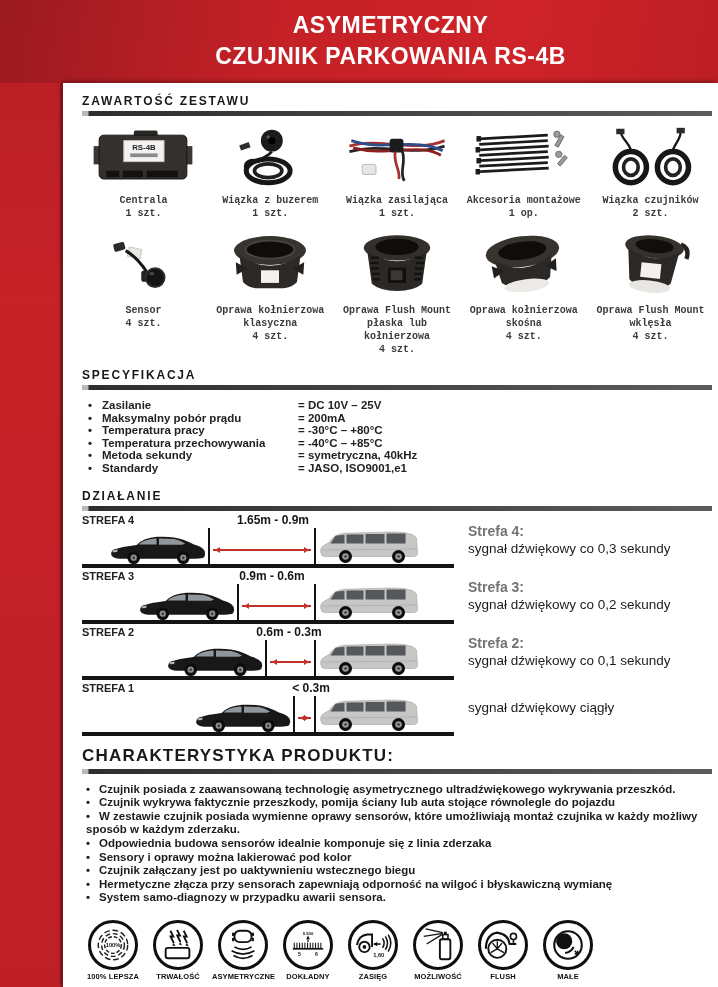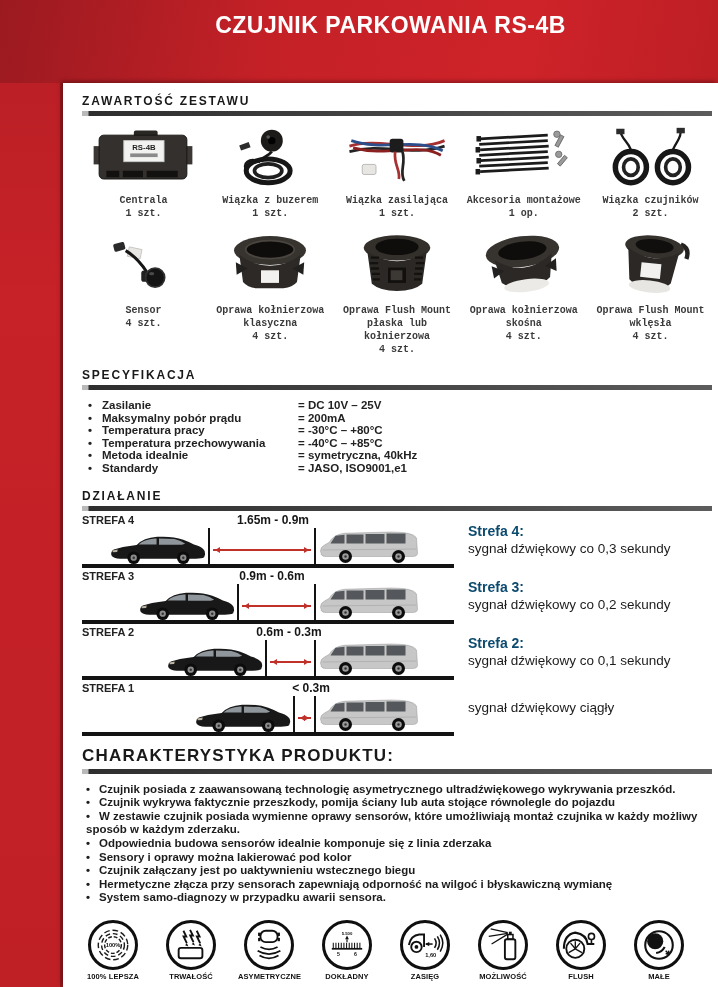--- a/index.html
+++ b/index.html
@@ -48,30 +48,30 @@
   .post-r{left:232px;}
   .gap-arrow{position:absolute;bottom:17px;height:0;border-top:2px solid #c2302a;}
   .gap-arrow::before{content:"";position:absolute;left:-1px;top:-4px;border:3px solid transparent;border-right:5px solid #c2302a;}
   .gap-arrow::after{content:"";position:absolute;right:-1px;top:-4px;border:3px solid transparent;border-left:5px solid #c2302a;}
   .dist{position:absolute;top:1px;text-align:center;font-size:12px;font-weight:bold;color:#161616;}
   .zi0 .post-l{left:126px}.zi0 .car{left:27px}.zi0 .gap-arrow{left:131px;width:98px}.zi0 .dist{left:132px;width:118px}
   .zi1 .post-l{left:155px}.zi1 .car{left:56px}.zi1 .gap-arrow{left:160px;width:69px}.zi1 .dist{left:140px;width:100px}
   .zi2 .post-l{left:183px}.zi2 .car{left:84px}.zi2 .gap-arrow{left:188px;width:41px}.zi2 .dist{left:160px;width:94px}
   .zi3 .post-l{left:211px}.zi3 .car{left:112px}.zi3 .gap-arrow{left:216px;width:13px}.zi3 .dist{left:186px;width:86px}
   .zinfo{flex:1;padding-left:12px;display:flex;flex-direction:column;justify-content:center;}
-  .zinfo .t{font-size:14px;font-weight:bold;color:#0c4a6e;line-height:17px;}
+  .zinfo .t{font-size:14px;font-weight:bold;color:#737373;line-height:17px;}
   .zinfo .d{font-size:13.5px;color:#1c1c1c;line-height:17px;}
 
   
   .features{margin-top:9px;padding-left:4px;}
   .feat{font-size:11.5px;font-weight:bold;color:#1c1c1c;line-height:13.6px;}
   .feat .b{display:inline-block;width:13px;}
 
   
-  .badges{display:flex;gap:16px;margin-top:15px;}
+  .badges{display:flex;gap:3px;margin-top:15px;}
   .badge{width:62px;text-align:center;}
   .bcirc{width:50px;height:50px;border:3px solid #0f0f0f;border-radius:50%;margin:0 auto;
          display:flex;align-items:center;justify-content:center;background:#fff;box-sizing:border-box;}
   .blab{margin-top:3px;font-size:7.5px;font-weight:bold;color:#111;line-height:8.6px;letter-spacing:.1px;}
 
   svg{display:block;}
 </style>
 </head>
 <body>
 
@@ -103,20 +103,21 @@
         <circle cx="160" cy="61" r="6.5" fill="#9a9a9a"></circle>
         <circle cx="160" cy="61" r="2.5" fill="#333"></circle>
 </symbol>
 </defs>
 </svg>
 
 <div class="page">
   <div class="strip"></div>
   <div class="header">
     <div class="header-title">
+      <div>ASYMETRYCZNY</div>
       <div>CZUJNIK PARKOWANIA RS-4B</div>
     </div>
   </div>
 
   <div class="content">
 
     <div class="sec-h">ZAWARTOŚĆ ZESTAWU</div>
     <div class="sec-bar"></div>
 
     <div class="grid">
@@ -315,21 +316,21 @@
           <span class="spec-l">Temperatura pracy</span>
           <span class="spec-v">= -30°C – +80°C</span>
         </div>
       <div class="spec-row">
           <span class="spec-b">•</span>
           <span class="spec-l">Temperatura przechowywania</span>
           <span class="spec-v">= -40°C – +85°C</span>
         </div>
       <div class="spec-row">
           <span class="spec-b">•</span>
-          <span class="spec-l">Metoda idealnie</span>
+          <span class="spec-l">Metoda sekundy</span>
           <span class="spec-v">= symetryczna, 40kHz</span>
         </div>
       <div class="spec-row">
           <span class="spec-b">•</span>
           <span class="spec-l">Standardy</span>
           <span class="spec-v">= JASO, ISO9001,e1</span>
         </div>
     </div>
 
     <div class="sec-h" style="margin-top:14px">DZIAŁANIE</div>

